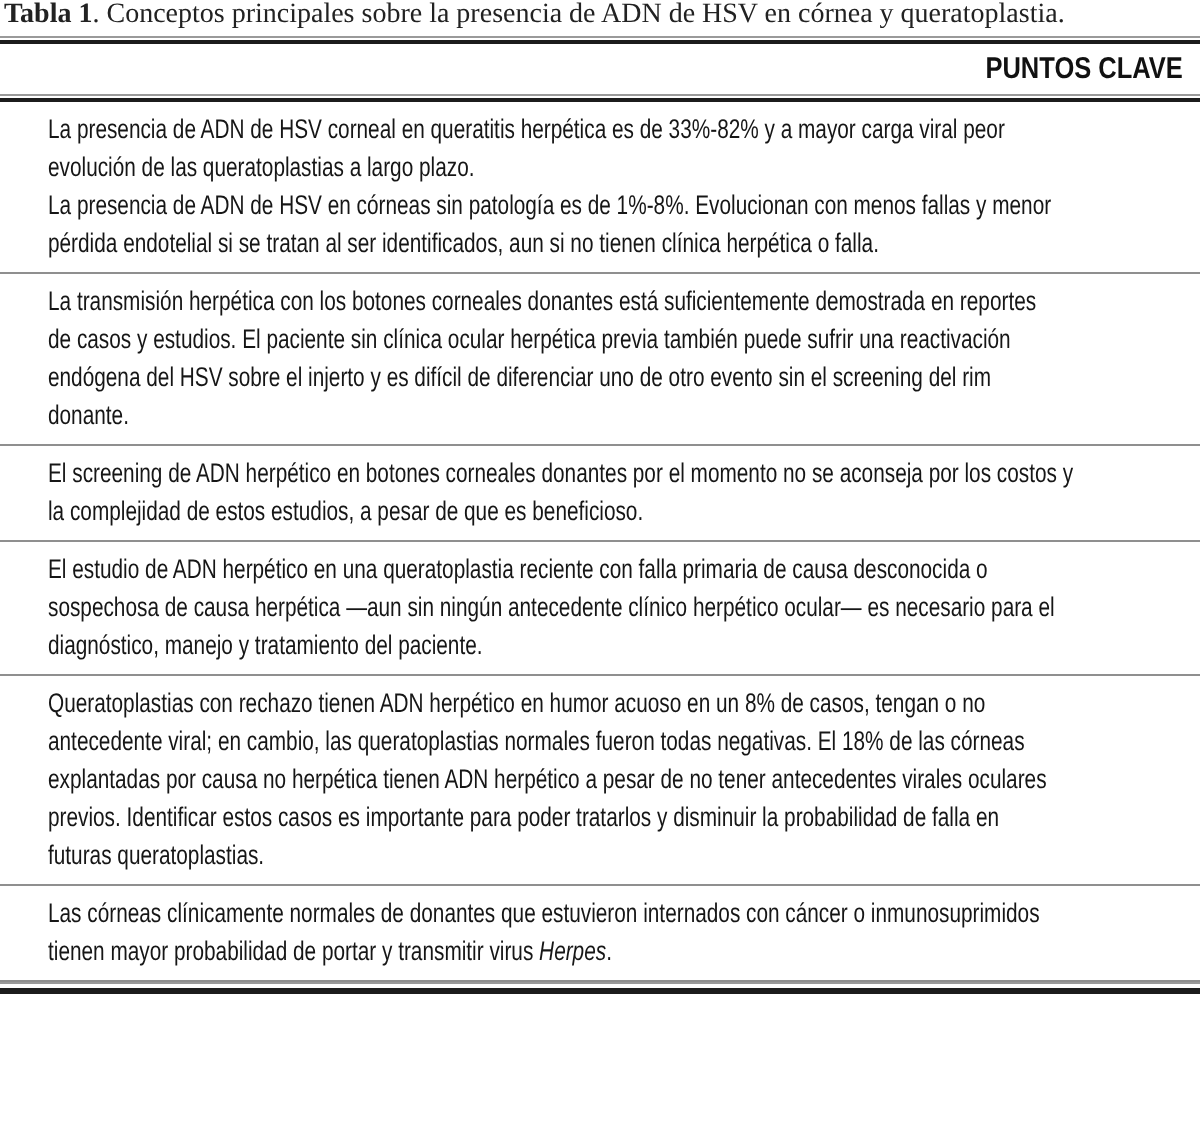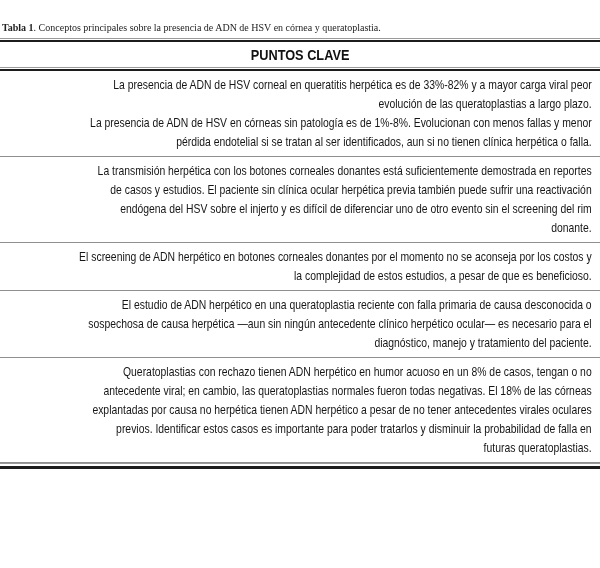--- a/index.html
+++ b/index.html
@@ -13,23 +13,23 @@
     overflow: hidden;
     font-family: "Liberation Sans", sans-serif;
     color: #1a1a1a;
   }
   .table-wrap {
     width: 600px;
   }
   
   .caption {
     font-family: "Liberation Serif", serif;
-    font-size: 10px;
+    font-size: 14px;
     line-height: 16px;
-    padding: 20px 4px 2px 2px;
+    padding: 0 4px 2px 2px;
     color: #222;
     white-space: nowrap;
   }
   .caption .caption-label {
     font-weight: bold;
   }
   
   .rule-double {
     height: 1px;
     border-top: 1px solid #9a9a9a;
@@ -38,38 +38,37 @@
   }
   .rule-bottom {
     height: 2px;
     border-top: 1px solid #9a9a9a;
     border-bottom: 3px solid #1c1c1c;
     width: 600px;
   }
   
   .header-band {
     padding: 4px 0 3px 0;
-    text-align: center;
+    text-align: right;
   }
   .header-band .header-text {
     display: inline-block;
     font-weight: bold;
     font-size: 15px;
     letter-spacing: 0px;
     transform: scaleX(0.85);
     transform-origin: 50% 50%;
     color: #111;
     white-space: nowrap;
   }
   
   .row {
-    padding: 4px 8px 5px 8px;
+    padding: 4px 8px 5px 24px;
     border-bottom: 1px solid #8f8f8f;
     overflow: hidden;
-    text-align: right;
   }
   .row:last-of-type {
     border-bottom: none;
   }
   .row-text {
     display: block;
     font-size: 13.5px;
     line-height: 19px;
     color: #161616;
     white-space: pre-line;
@@ -125,16 +124,20 @@
   </div>
 
   <div class="row">
     <span class="row-text">Queratoplastias con rechazo tienen ADN herpético en humor acuoso en un 8% de casos, tengan o no
 antecedente viral; en cambio, las queratoplastias normales fueron todas negativas. El 18% de las córneas
 explantadas por causa no herpética tienen ADN herpético a pesar de no tener antecedentes virales oculares
 previos. Identificar estos casos es importante para poder tratarlos y disminuir la probabilidad de falla en
 futuras queratoplastias.</span>
   </div>
 
+  <div class="row">
+    <span class="row-text"><span>Las córneas clínicamente normales de donantes que estuvieron internados con cáncer o inmunosuprimidos
+tienen mayor probabilidad de portar y transmitir virus </span><span class="italic">Herpes</span><span>.</span></span>
+  </div>
 
   <div class="rule-bottom"></div>
 
 </div>
 
 </body></html>

